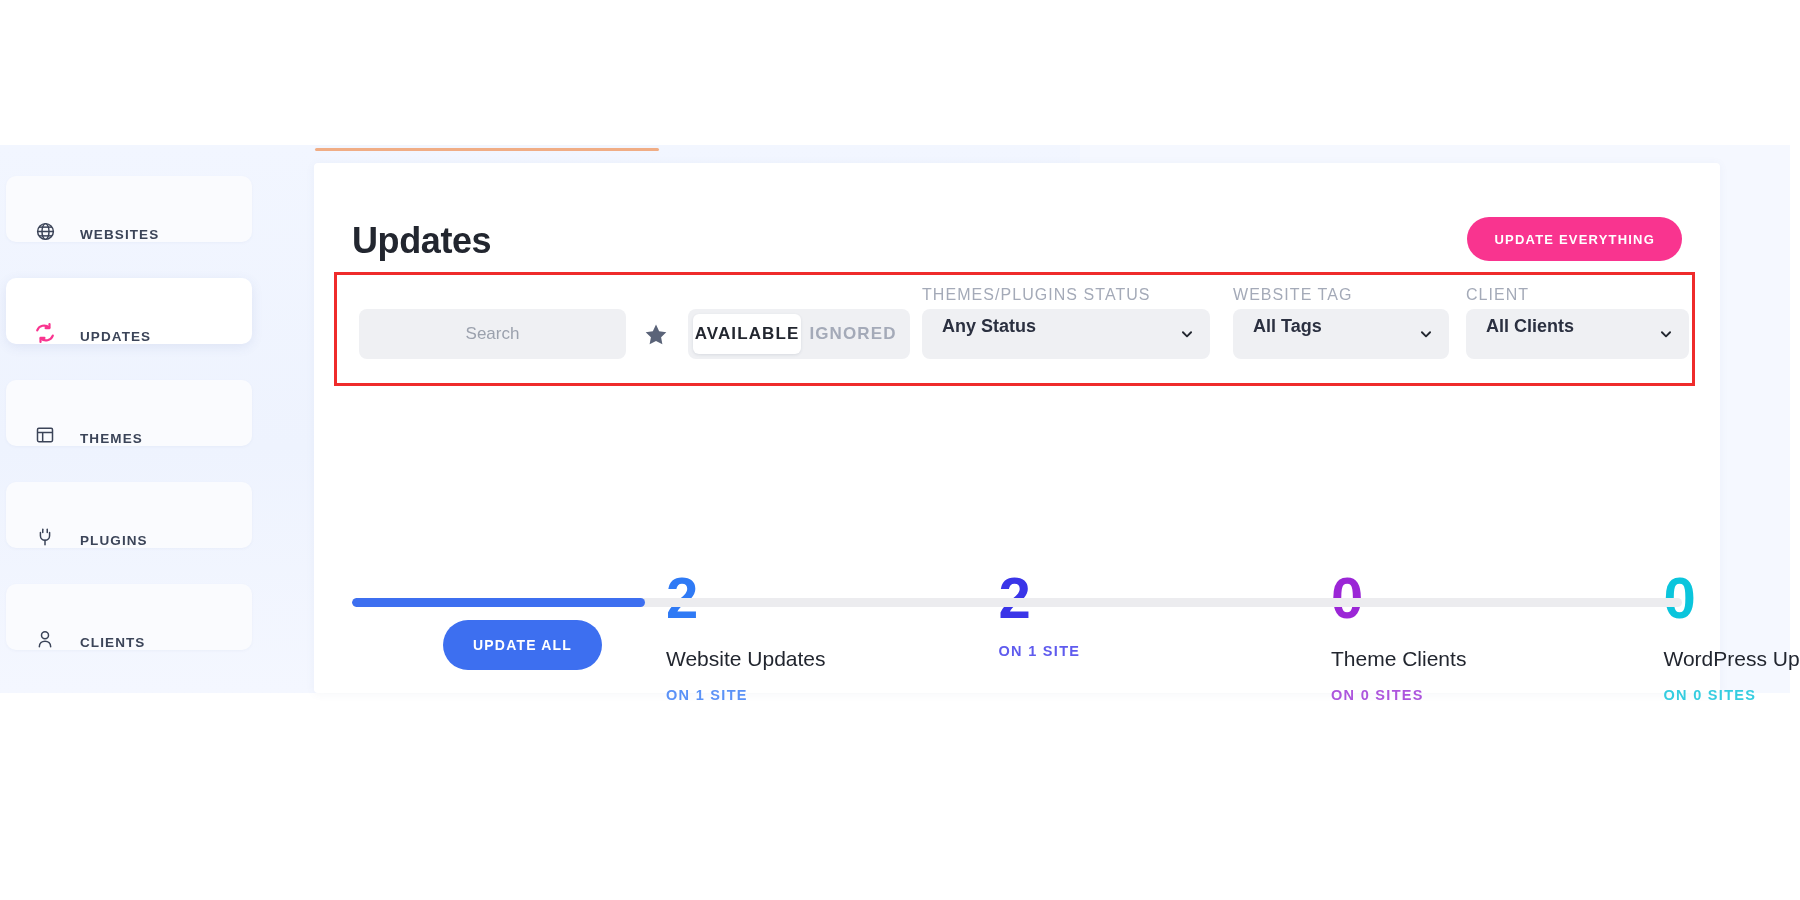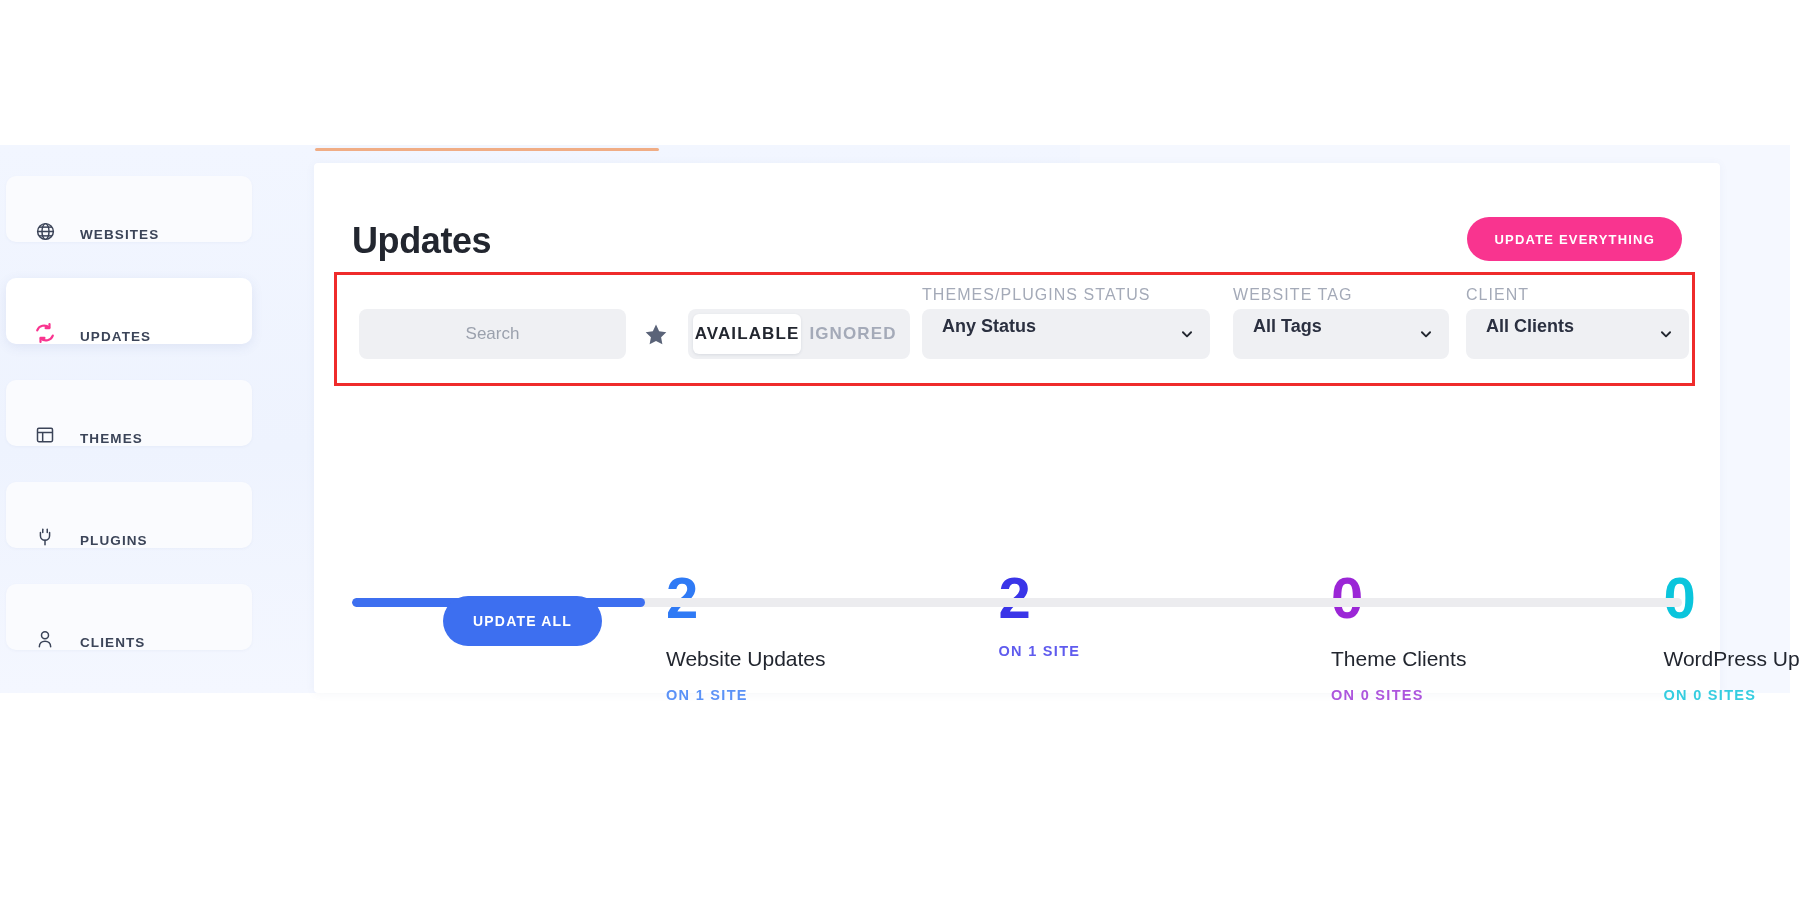--- a/index.html
+++ b/index.html
@@ -296,21 +296,21 @@
   }
   .progress-fill {
     height: 100%;
     background: #3d6ff0;
     border-radius: 5px;
   }
 
   .btn-update-all {
     position: absolute;
     left: 443px;
-    top: 596px;
+    top: 620px;
     height: 50px;
     padding: 0 30px;
     border: none;
     border-radius: 25px;
     background: #3d6ff0;
     color: #ffffff;
     font-size: 14px;
     font-weight: 700;
     letter-spacing: 1.2px;
     font-family: "Liberation Sans", sans-serif;

